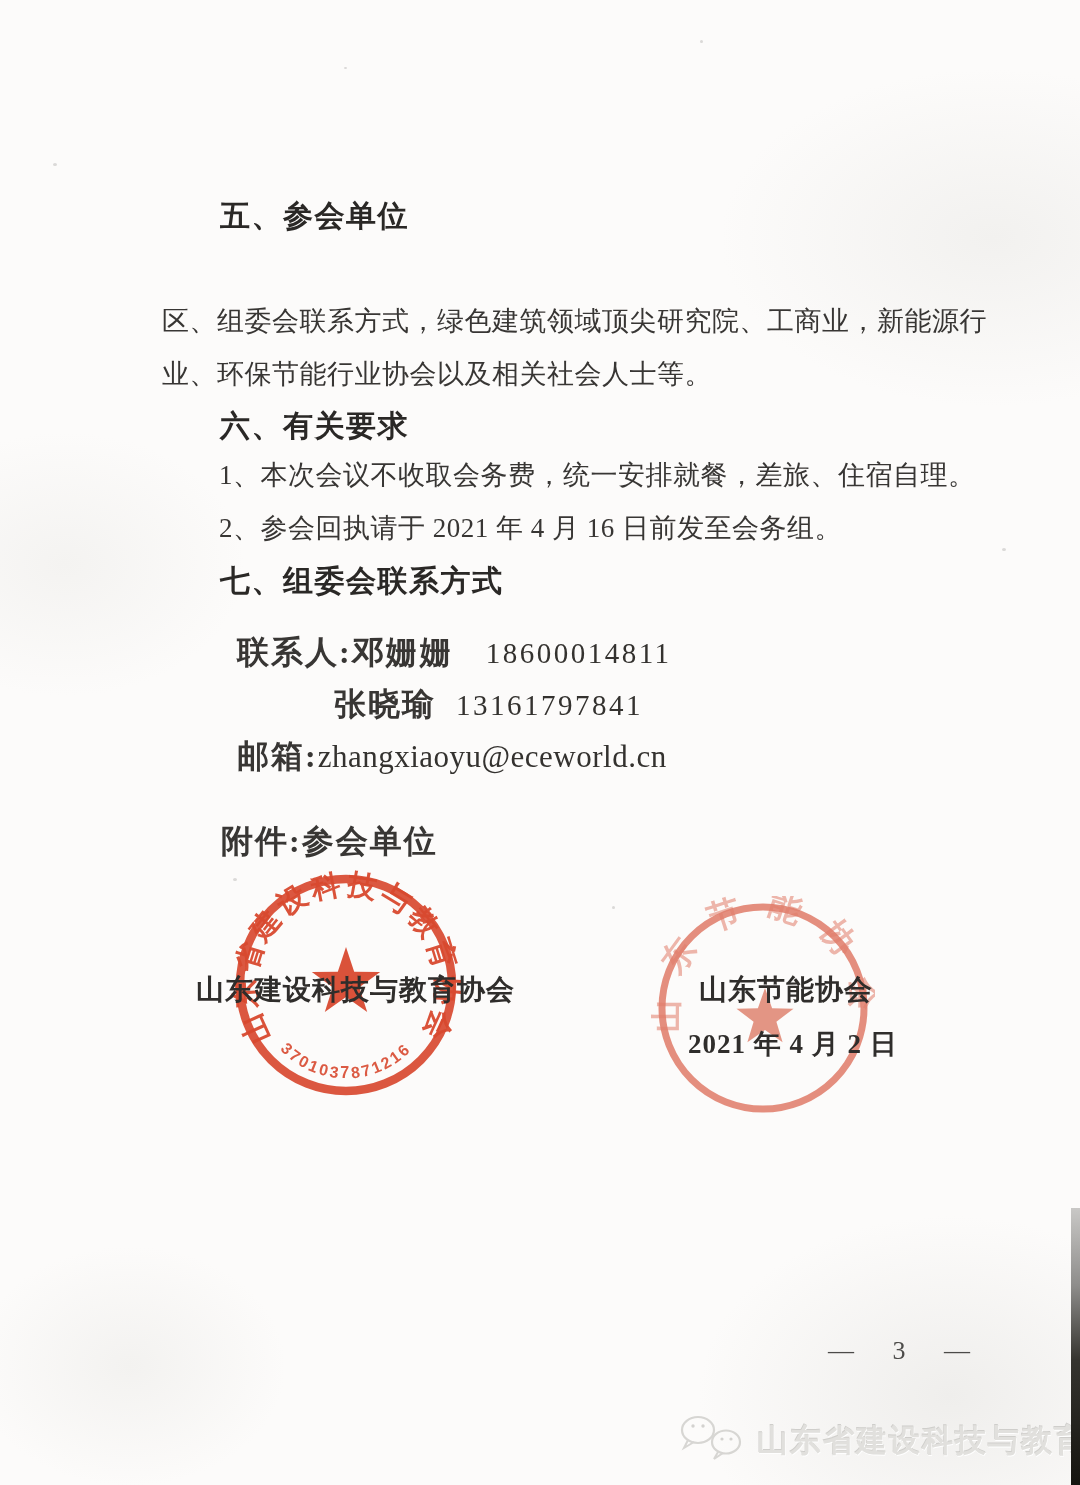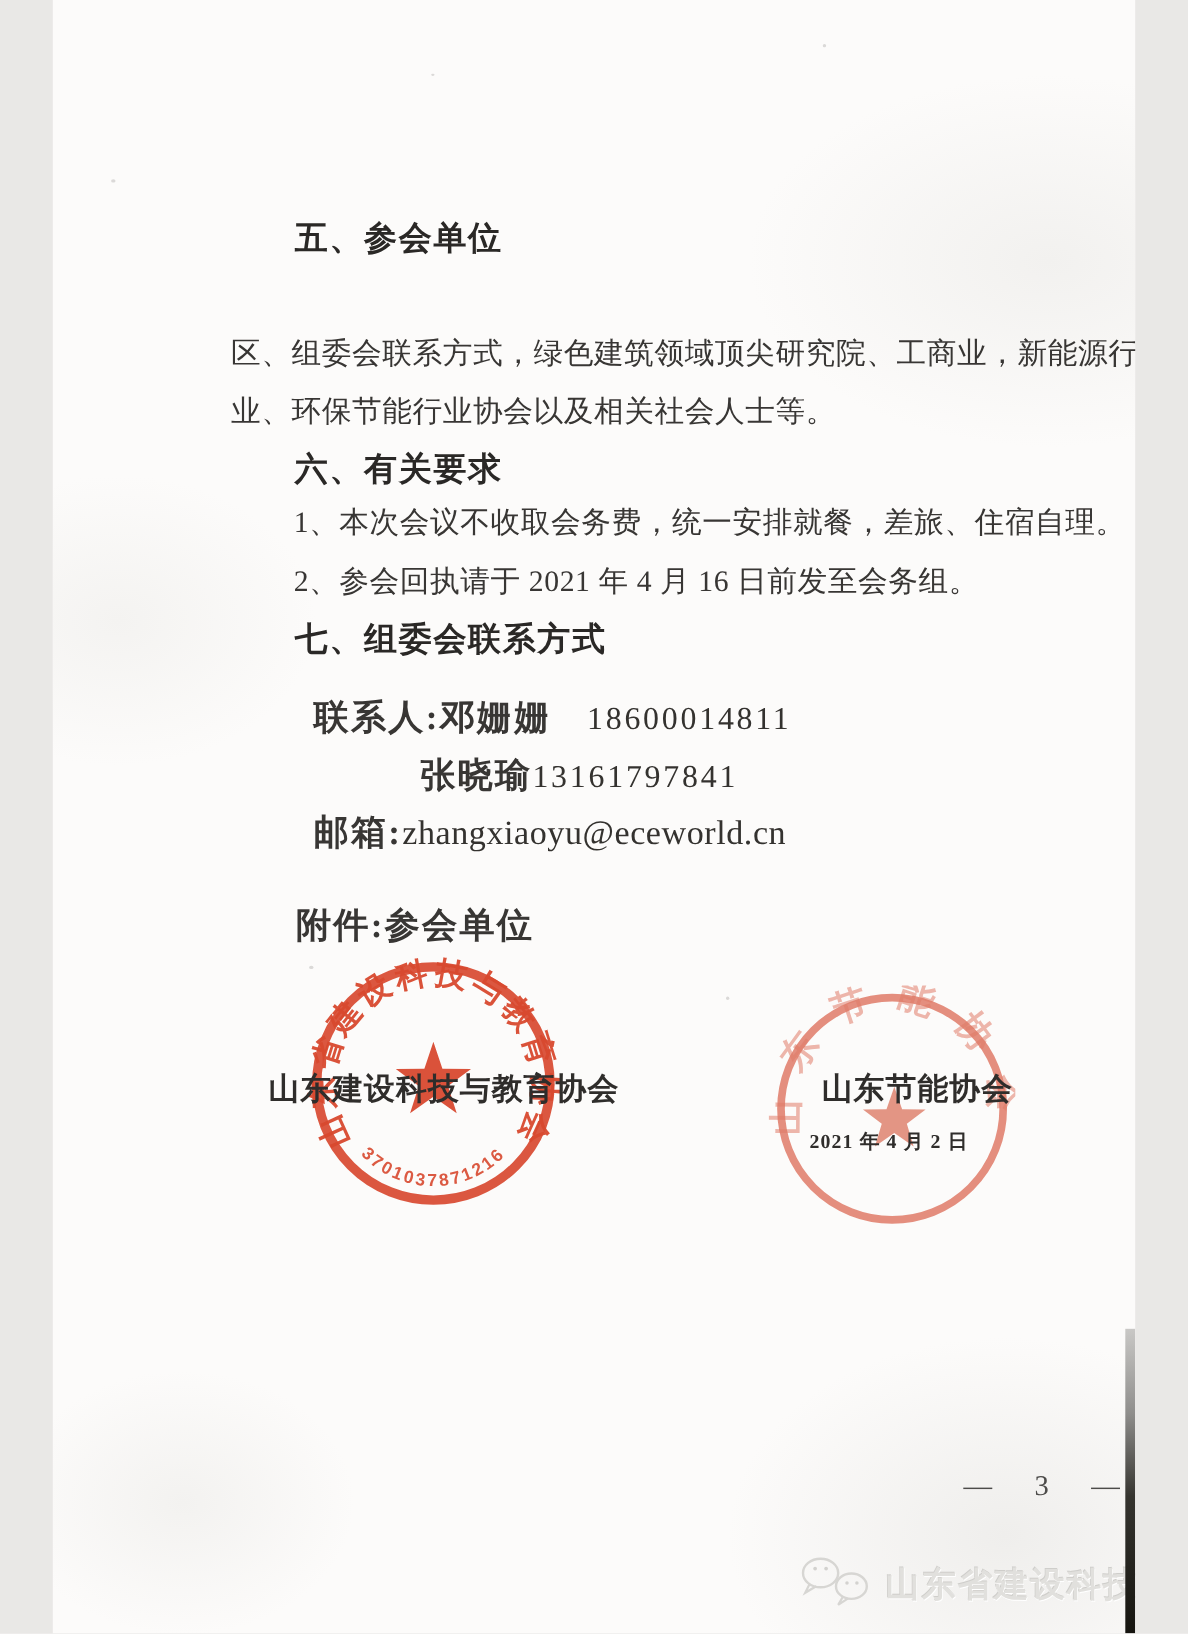--- a/index.html
+++ b/index.html
@@ -1,39 +1,39 @@
 <!DOCTYPE html>
 <html><head>
 <meta charset="utf-8">
 <style>
   html,body{margin:0;padding:0;background:#e9e8e6;}
   .page{
     position:relative;
-    width:984px;height:1485px;
+    width:1080px;height:1485px;
     margin:0 auto;
     overflow:hidden;
     background:
       radial-gradient(ellipse 420px 260px at 92% 16%, #f2f1ef 0%, rgba(242,241,239,0) 65%),
       radial-gradient(ellipse 300px 220px at 6% 38%, #f4f3f1 0%, rgba(244,243,241,0) 60%),
       radial-gradient(ellipse 420px 300px at 88% 94%, #efeeec 0%, rgba(239,238,236,0) 60%),
       radial-gradient(ellipse 260px 200px at 12% 92%, #f3f2f0 0%, rgba(243,242,240,0) 60%),
       #fcfbfa;
     font-family:"Liberation Serif", serif;
   }
   .doc-line{position:absolute;white-space:pre;color:#343230;}
   .heading{
     font-family:"Liberation Sans", sans-serif;
     font-weight:700;font-size:30px;letter-spacing:1.5px;color:#2a2826;
   }
   .body-text{font-size:27px;letter-spacing:0.5px;font-weight:500;color:#383634;}
   .cjk{font-size:32px;letter-spacing:2px;font-weight:700;color:#383634;}
   .num{font-family:"Liberation Serif", serif;font-size:29px;letter-spacing:2.5px;color:#34322f;}
   .email-val{font-size:31px;letter-spacing:0.5px;color:#34322f;}
   .sig-text{font-size:28px;font-weight:700;letter-spacing:1px;color:#2f2d2b;}
-  .date-text{font-size:18px;font-weight:600;letter-spacing:1px;color:#2f2d2b;}
+  .date-text{font-size:27px;font-weight:600;letter-spacing:1px;color:#2f2d2b;}
   .seal{position:absolute;filter:blur(0.45px);}
   .seal-right{opacity:0.88;filter:blur(0.7px);}
   .page-num{
     position:absolute;left:828px;top:1336px;
     font-size:26px;color:#4c4b49;letter-spacing:9px;word-spacing:14px;
   }
   .watermark-text{
     position:absolute;left:757px;top:1420px;
     font-family:"Liberation Sans", sans-serif;
     font-weight:700;font-size:31px;letter-spacing:2px;
@@ -60,21 +60,21 @@
   <div class="doc-line heading" style="left:220px;top:406px">六、有关要求</div>
   <div class="doc-line body-text" style="left:219px;top:457px">1、本次会议不收取会务费，统一安排就餐，差旅、住宿自理。</div>
   <div class="doc-line body-text" style="left:219px;top:510px">2、参会回执请于 2021 年 4 月 16 日前发至会务组。</div>
 
   <div class="doc-line heading" style="left:220px;top:561px">七、组委会联系方式</div>
 
   <div class="doc-line" style="left:221px;top:613px">
     <span class="cjk">联系人:</span><span class="cjk">邓姗姗</span><span class="num" style="margin-left:32px">18600014811</span>
   </div>
   <div class="doc-line" style="left:318px;top:665px">
-    <span class="cjk">张晓瑜</span><span class="num" style="">13161797841</span>
+    <span class="cjk">张晓瑜</span><span class="num" style="margin-left:20px">13161797841</span>
   </div>
   <div class="doc-line" style="left:221px;top:717px">
     <span class="cjk">邮箱:</span><span class="email-val">zhangxiaoyu@eceworld.cn</span>
   </div>
 
   <div class="doc-line cjk" style="left:221px;top:820px">附件:参会单位</div>
 
   <svg class="seal" style="left:226px;top:865px" width="240" height="240" viewBox="0 0 240 240">
     <circle cx="120" cy="120" r="106" fill="none" stroke="#d84a32" stroke-width="8.5" opacity="0.93"></circle>
     <path id="arcL" d="M 45,172 A 91,91 0 1 1 195,172" fill="none"></path>

